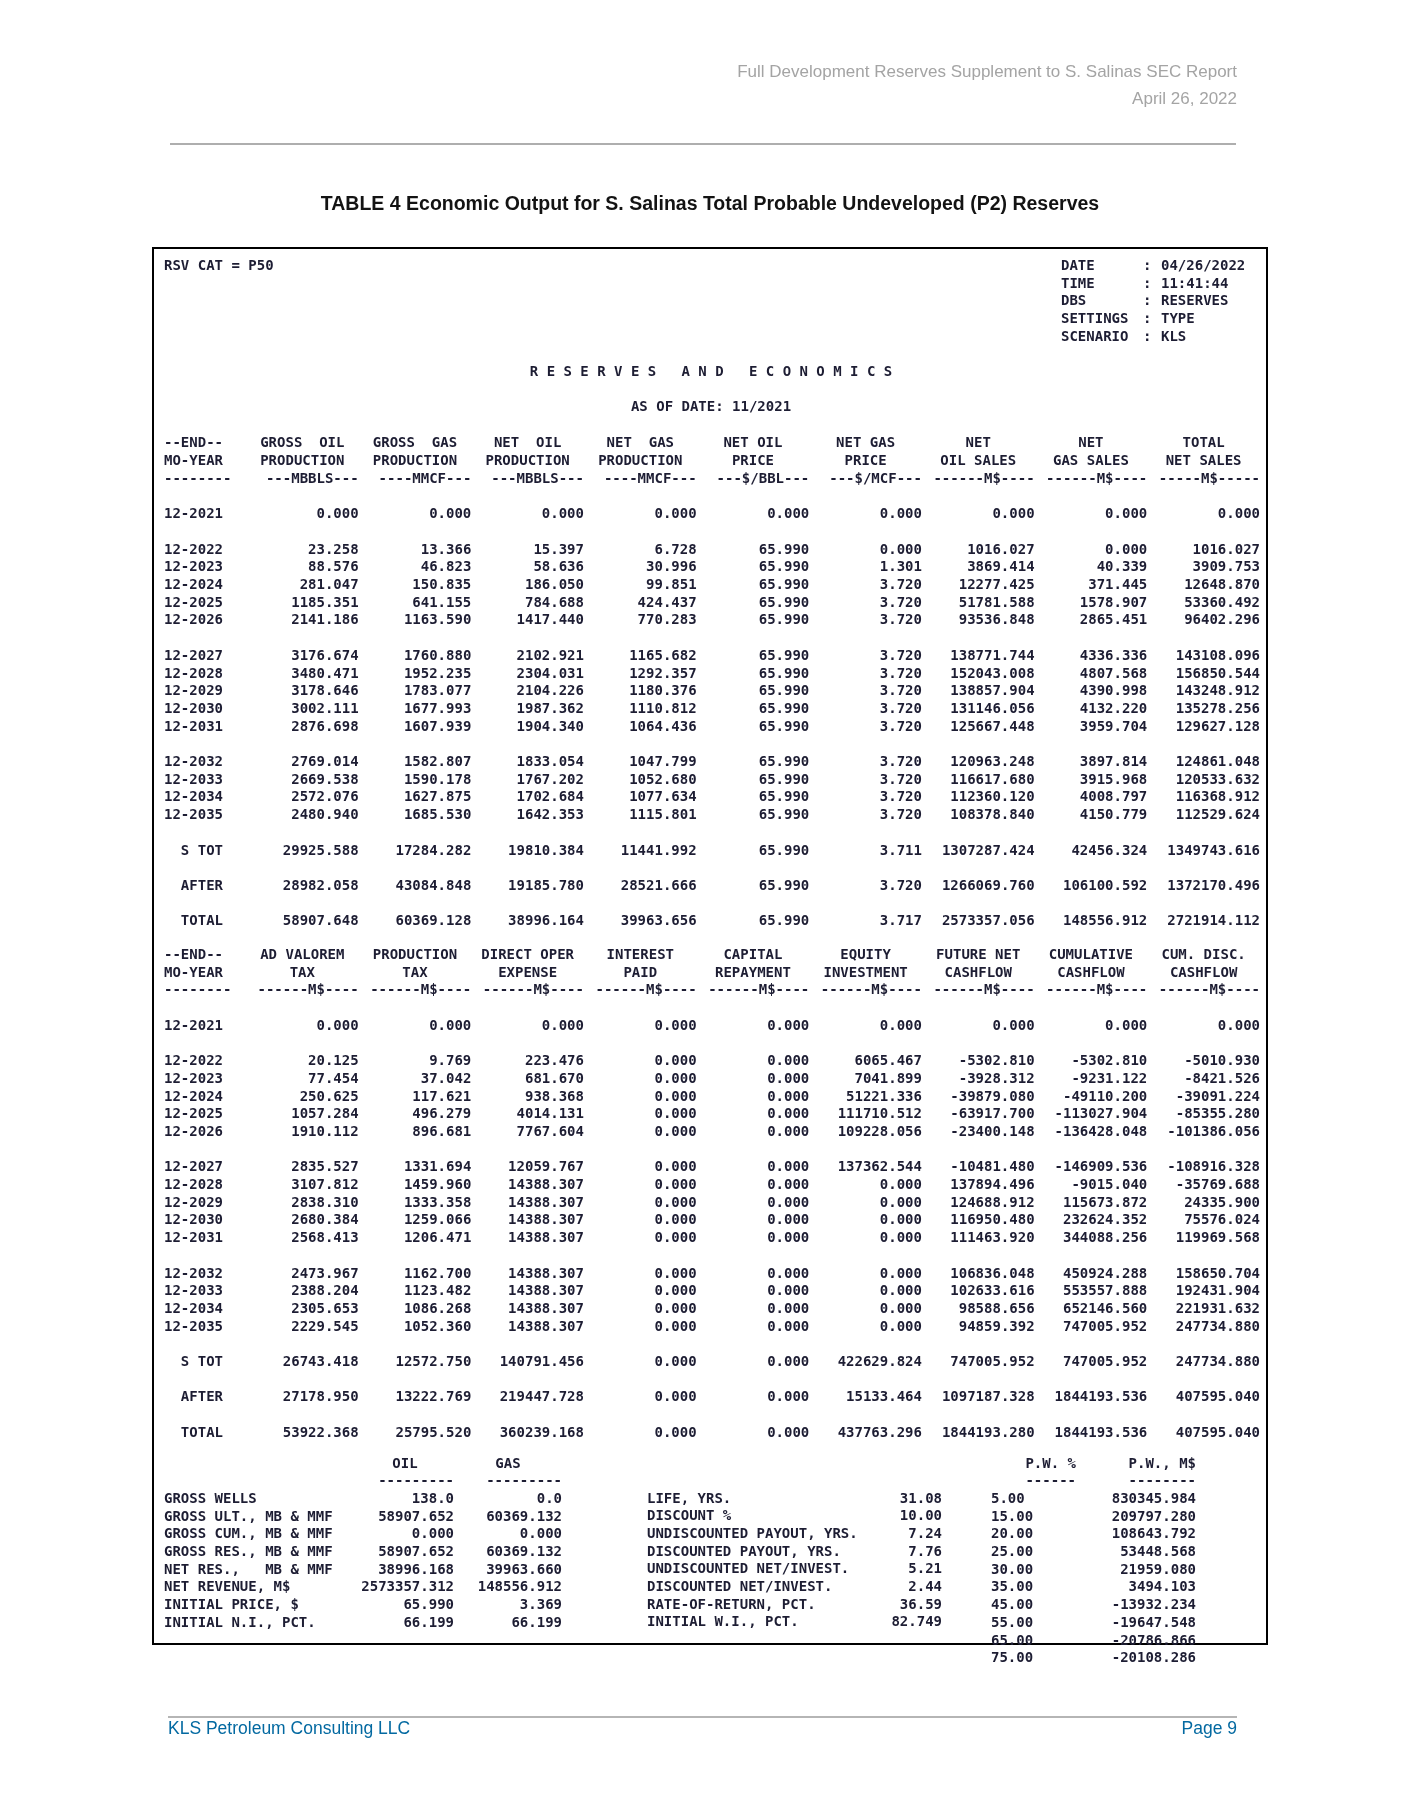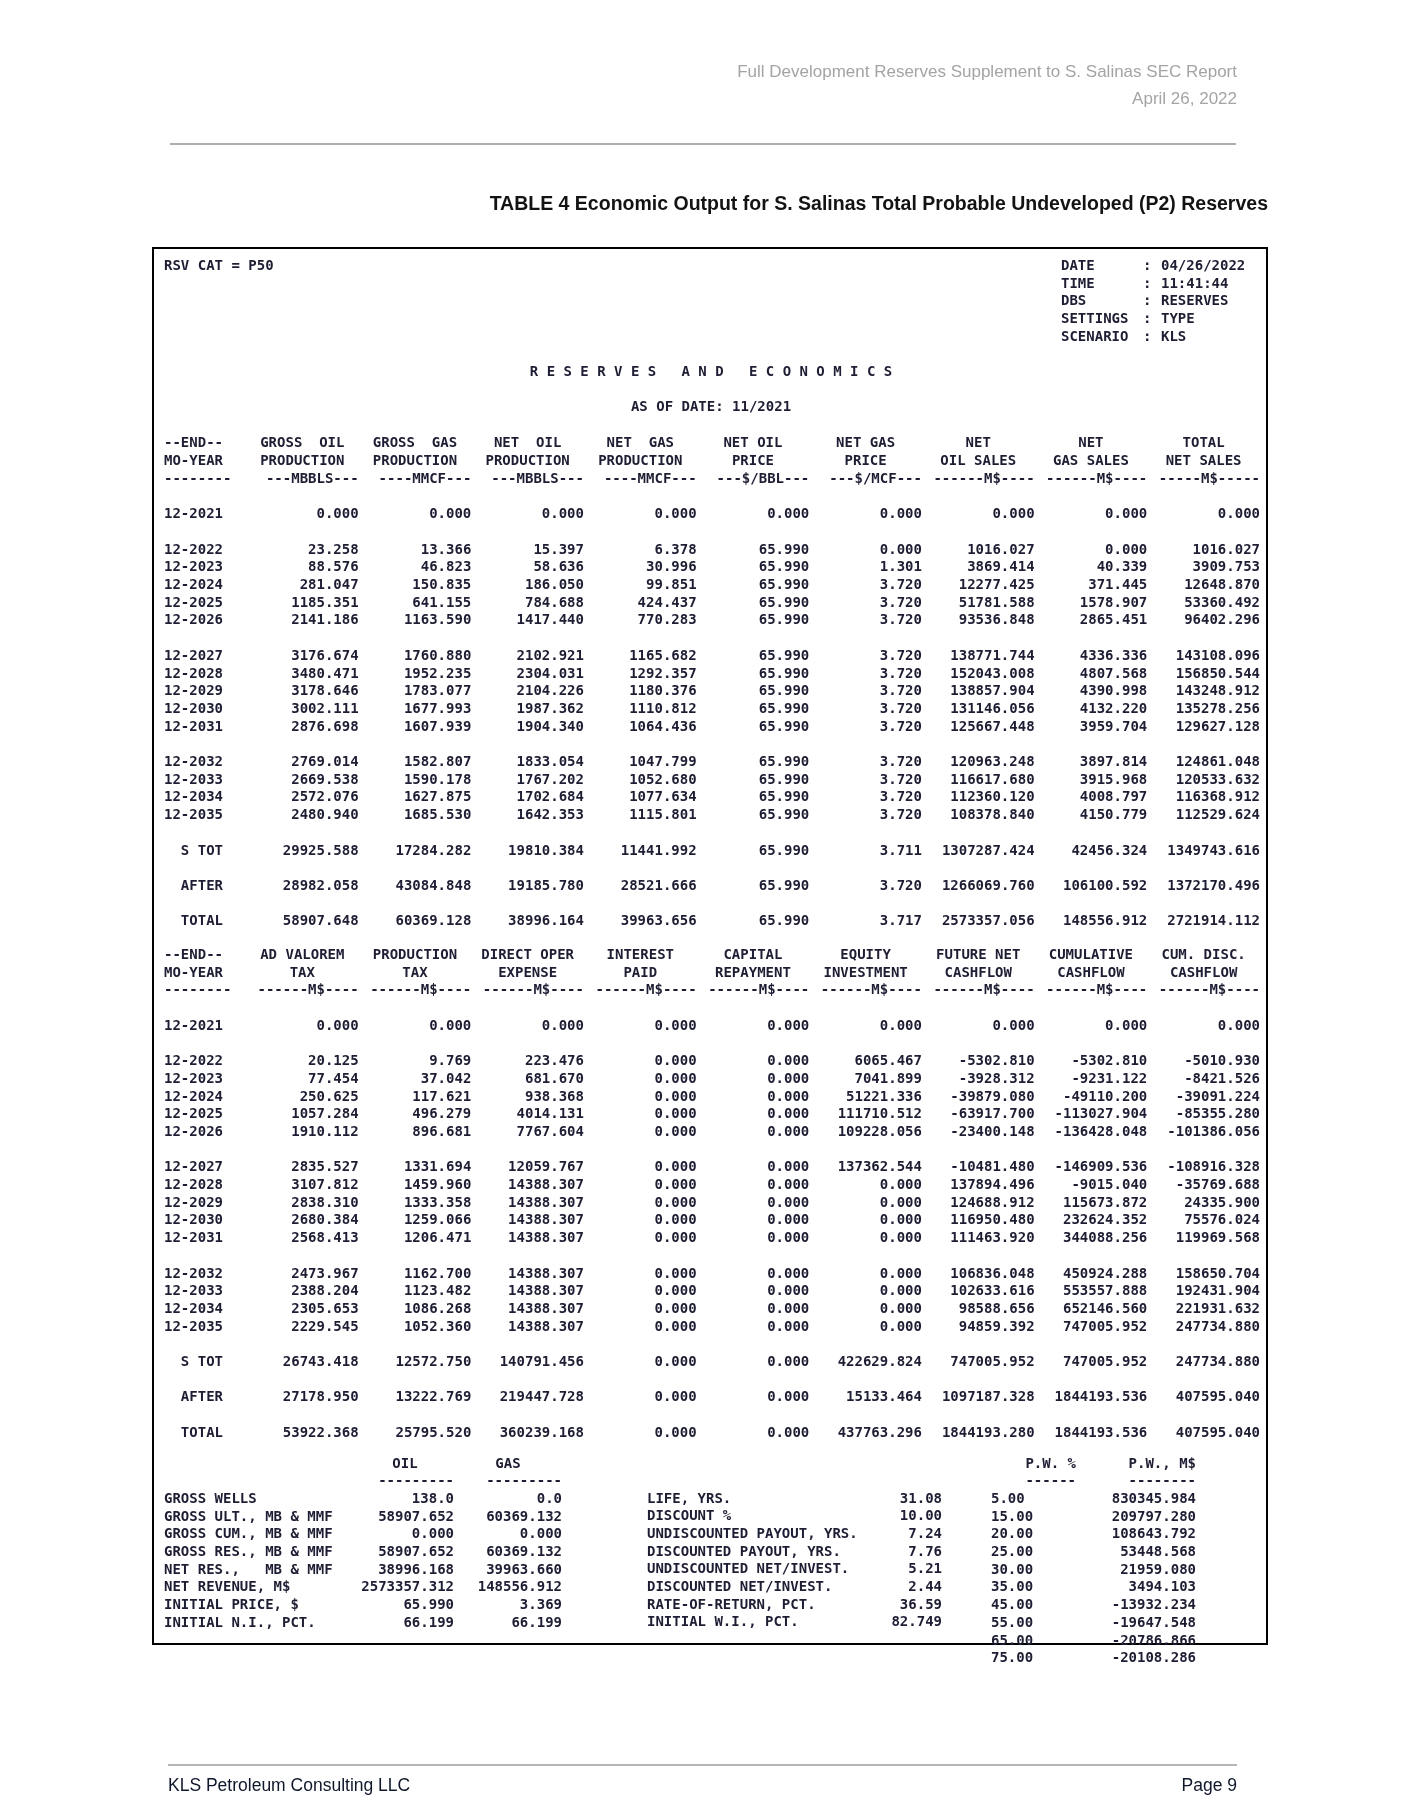--- a/index.html
+++ b/index.html
@@ -10,28 +10,28 @@
   
   .doc-header{
     position:absolute;top:58px;right:164px;text-align:right;
     color:#a4a4a4;font-size:17px;line-height:27px;
   }
   .top-rule{
     position:absolute;top:143px;left:170px;width:1066px;
     border-top:2px solid #aeaeae;
   }
   .table-title{
-    position:absolute;top:192px;left:152px;width:1116px;text-align:right;
+    position:absolute;top:192px;left:152px;width:1116px;text-align:center;
     font-weight:bold;font-size:19.5px;color:#131313;
   }
   .doc-footer{
-    position:absolute;top:1764px;left:168px;width:1069px;
-    border-top:2px solid #b5b5b5;padding-top:9px;
+    position:absolute;top:1716px;left:168px;width:1069px;
+    border-top:2px solid #b5b5b5;
     display:flex;justify-content:space-between;
-    color:#0f172a;font-size:17.5px;
+    color:#0369a1;font-size:17.5px;
   }
   
   .report-box{
     position:absolute;left:152px;top:247px;width:1116px;height:1398px;
     border:2px solid #000;box-sizing:border-box;
     padding:8px 8px 12px 10px;
     font-family:"DejaVu Sans Mono", monospace;
     font-weight:bold;font-size:14px;line-height:17.7px;color:#1d1d33;
   }
   .meta-block{position:relative;height:89px;}
@@ -193,21 +193,21 @@
           <td>0.000</td>
           <td>0.000</td>
           <td>0.000</td>
           <td>0.000</td>
         </tr>
         <tr class="gap">
           <td>12-2022</td>
           <td>23.258</td>
           <td>13.366</td>
           <td>15.397</td>
-          <td>6.378</td>
+          <td>6.728</td>
           <td>65.990</td>
           <td>0.000</td>
           <td>1016.027</td>
           <td>0.000</td>
           <td>1016.027</td>
         </tr>
         <tr>
           <td>12-2023</td>
           <td>88.576</td>
           <td>46.823</td>

